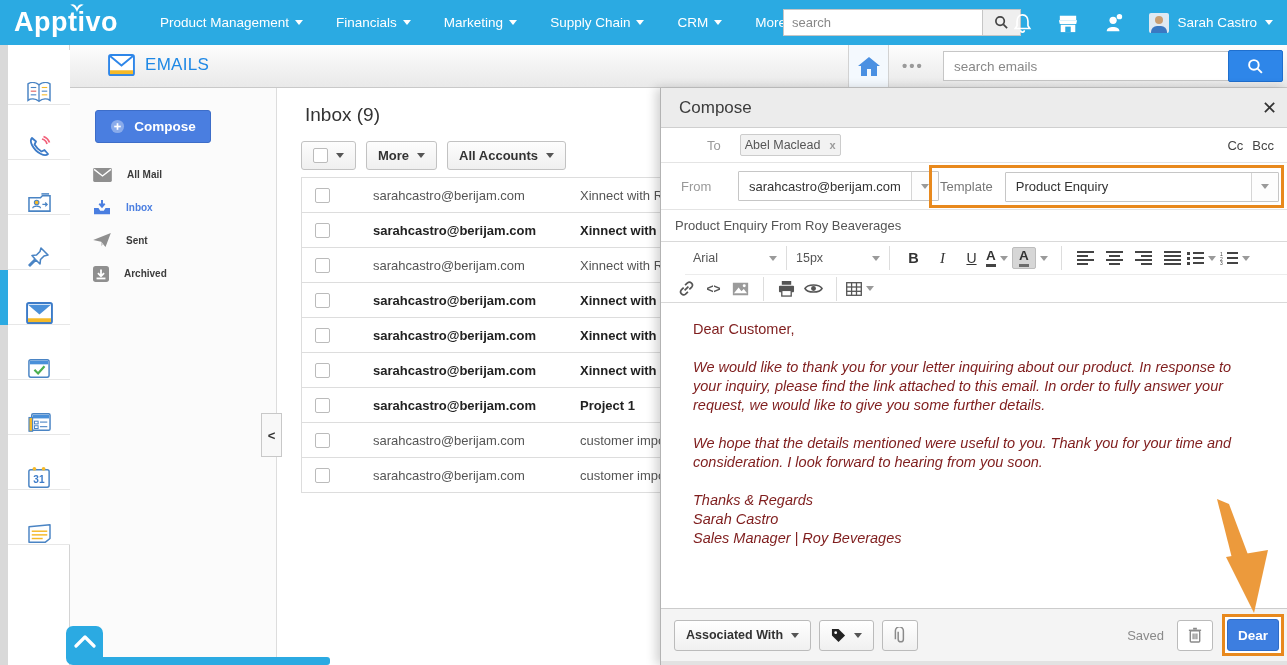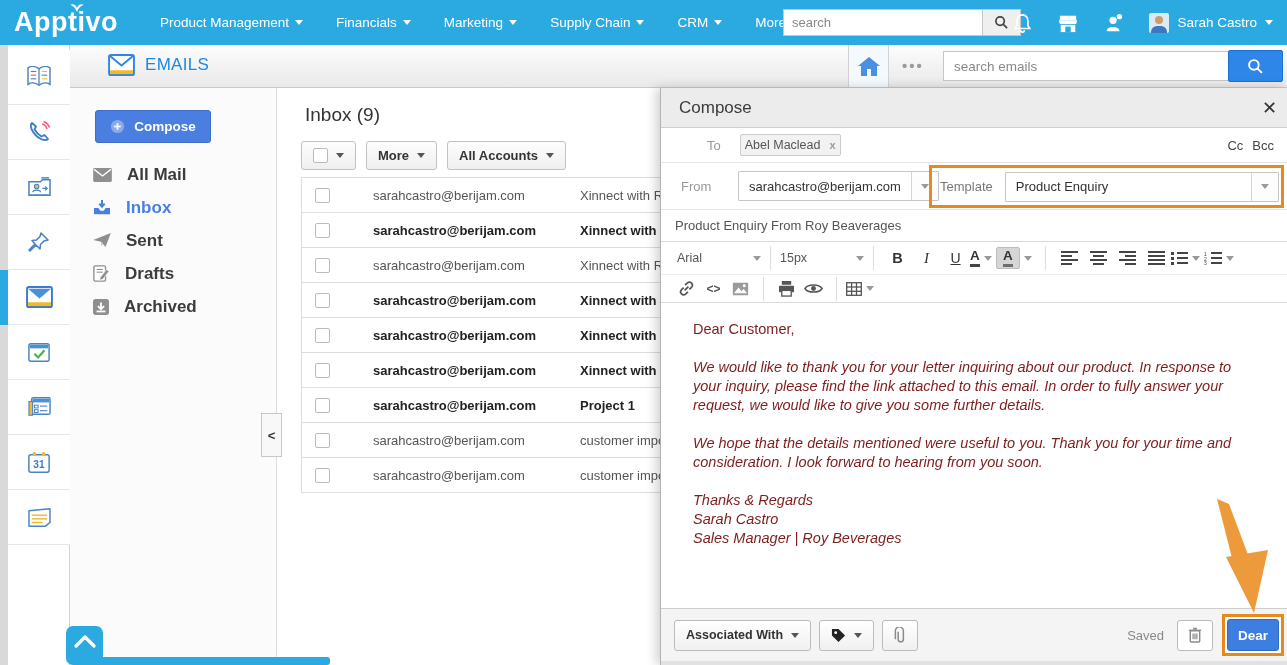--- a/index.html
+++ b/index.html
@@ -33,28 +33,28 @@
   .home-btn { position:absolute; left:778px; top:0; width:41px; height:42px; border-left:1px solid #d2d2d2; border-right:1px solid #d2d2d2; display:flex; align-items:center; justify-content:center; cursor:pointer; background:#f4f9fe; }
   .dots { position:absolute; left:832px; top:12px; color:#9a9a9a; font-size:15px; letter-spacing:2px; font-weight:700; cursor:pointer; }
   .app-search { position:absolute; left:873px; top:6px; width:322px; height:30px; border:1px solid #c6c6c6; background:#fff; display:flex; align-items:center; }
   .app-search input { flex:1; border:none; outline:none; padding:0 10px; font-size:13.5px; color:#444; }
   .app-search input::placeholder { color:#888; }
   .app-search .chev { margin-right:10px; }
   .app-search-btn { position:absolute; left:1158px; top:5px; width:55px; height:32px; background:#2E86E9; border:1px solid #1f6fce; border-radius:2px; display:flex; align-items:center; justify-content:center; cursor:pointer; }
   
   .iconbar { position:absolute; top:45px; left:0; width:70px; height:620px; background:#fff; border-right:1px solid #d4d4d4; z-index:4; }
   .iconbar .edge { position:absolute; left:0; top:0; width:8px; height:620px; background:#d9d9d9; }
-  .icell { position:absolute; left:8px; width:62px; height:55px; border-bottom:1px solid #e7e7e7; display:flex; align-items:center; justify-content:center; background:#fff; cursor:pointer; }
+  .icell { position:absolute; left:8px; width:62px; height:55px; border-bottom:1px solid #e7e7e7; display:flex; align-items:flex-end; justify-content:center; background:#fff; cursor:pointer; }
   .icell.active::before { content:""; position:absolute; left:-8px; top:0; width:8px; height:55px; background:#2BAAE2; }
   
   .folders { position:absolute; top:88px; left:70px; width:207px; height:577px; background:#fbfbfb; border-right:1px solid #ddd; z-index:2; }
   .compose-btn { position:absolute; left:25px; top:22px; width:116px; height:33px; background:#4A7EE0; border:1px solid #3d6dc8; border-radius:3px; color:#fff; font-weight:700; font-size:13.5px; display:flex; align-items:center; justify-content:center; gap:9px; cursor:pointer; }
   .folder-list { position:absolute; top:70px; left:0; width:100%; }
   .folder-item { height:33px; display:flex; align-items:center; padding-left:23px; gap:15px; cursor:pointer; }
-  .folder-item span { font-size:17px; font-weight:700; color:#3c3c3c; }
+  .folder-item span { font-size:10px; font-weight:700; color:#3c3c3c; }
   .folder-item.active span { color:#4A7EE0; }
   .collapse-handle { position:absolute; left:261px; top:413px; width:21px; height:44px; background:#f8f8f8; border:1px solid #c8c8c8; display:flex; align-items:center; justify-content:center; font-weight:700; font-size:13px; color:#333; cursor:pointer; z-index:3; }
   
   .listpane { position:absolute; top:88px; left:277px; width:1010px; height:577px; background:#fff; z-index:1; }
   .inbox-title { position:absolute; left:28px; top:16px; font-size:19px; color:#333; }
   .controls { position:absolute; left:24px; top:53px; display:flex; gap:10px; }
   .ctrl-btn { height:29px; border:1px solid #c2c2c2; border-radius:3px; background:linear-gradient(#fdfdfd,#efefef); display:flex; align-items:center; justify-content:center; gap:8px; padding:0 11px; font-size:13px; font-weight:700; color:#333; cursor:pointer; }
   .cbx { width:15px; height:15px; border:1px solid #bbb; border-radius:2px; background:#fff; }
   .mailtable { position:absolute; left:24px; top:89px; right:0; border:1px solid #ddd; border-bottom:none; }
   .mailrow { height:35px; display:flex; align-items:center; border-bottom:1px solid #ddd; background:#fff; cursor:pointer; }
@@ -79,21 +79,21 @@
   .from-label { margin-left:20px; width:38px; }
   .select { height:30px; border:1px solid #c6c6c6; background:#fff; display:flex; align-items:center; border-radius:1px; }
   .select .val { flex:1; padding:0 10px; font-size:13px; color:#333; white-space:nowrap; overflow:hidden; }
   .select .dd { width:27px; height:100%; border-left:1px solid #d5d5d5; display:flex; align-items:center; justify-content:center; cursor:pointer; background:#fdfdfd; }
   .from-select { margin-left:19px; width:201px; }
   .template-box { position:absolute; left:268px; top:2px; width:355px; height:43px; border:3px solid #E8891D; display:flex; align-items:center; }
   .template-label { margin-left:8px; color:#777; font-size:13px; }
   .template-select { margin-left:12px; flex:1; margin-right:2px; }
   .cp-subject { height:32px; border-bottom:1px solid #d9d9d9; line-height:31px; padding-left:14px; font-size:13px; color:#555; }
   
-  .tb-row1 { height:33px; display:flex; align-items:center; padding-left:16px; border-bottom:1px solid #ececec; }
+  .tb-row1 { height:33px; display:flex; align-items:center; padding-left:8px; border-bottom:1px solid #ececec;margin-left:24px; }
   .tb-row2 { height:28px; display:flex; align-items:center; padding-left:12px; border-bottom:1px solid #d9d9d9; }
   .tb-dd { display:flex; align-items:center; justify-content:space-between; width:84px; cursor:pointer; }
   .tb-dd .lbl { font-size:12.5px; color:#555; }
   .tb-sep { width:1px; height:24px; background:#ddd; margin:0 9px; }
   .tb-btn { width:29px; height:26px; display:flex; align-items:center; justify-content:center; cursor:pointer; color:#333; border-radius:2px; }
   .tb-btn.b { font-weight:700; font-size:14.5px; }
   .tb-btn.i { font-style:italic; font-family:"Liberation Serif",serif; font-size:15px; }
   .tb-btn.u { text-decoration:underline; font-size:14px; }
   .fontA { font-size:13.5px; font-weight:700; border-bottom:3px solid #444; line-height:1; padding-bottom:1px; }
   .fontA.red { border-bottom-color:#6d6d6d; }
@@ -321,29 +321,20 @@
       <span>Inbox</span>
     </div>
     <div class="folder-item">
       <svg width="18" height="15" viewBox="0 0 20 17">
           <path d="M0 8 L20 0 L14 16 L9 10 Z" fill="#8f8f8f"></path>
           <path d="M9 10 L9 15 L11.5 12.5" fill="#c9c9c9"></path>
         </svg>
       <span>Sent</span>
     </div>
     <div class="folder-item">
-      <svg width="17" height="17" viewBox="0 0 19 19">
-          <rect x="1" y="1" width="13" height="17" rx="1.5" fill="#fff" stroke="#8f8f8f" stroke-width="1.5"></rect>
-          <line x1="4" y1="5" x2="11" y2="5" stroke="#8f8f8f" stroke-width="1.2"></line>
-          <line x1="4" y1="8" x2="11" y2="8" stroke="#8f8f8f" stroke-width="1.2"></line>
-          <path d="M8 14 L15 5 L18 7 L11 16 L7.5 17 Z" fill="#8f8f8f" stroke="#fff" stroke-width="0.8"></path>
-        </svg>
-      <span>Drafts</span>
-    </div>
-    <div class="folder-item">
       <svg width="16" height="16" viewBox="0 0 18 18">
           <rect x="0" y="0" width="18" height="18" rx="3" fill="#8f8f8f"></rect>
           <path d="M9 4 L9 11 M5.5 8 L9 11.5 L12.5 8" fill="none" stroke="#fff" stroke-width="2"></path>
           <line x1="4" y1="14" x2="14" y2="14" stroke="#fff" stroke-width="2"></line>
         </svg>
       <span>Archived</span>
     </div>
   </div>
 </div>
 

